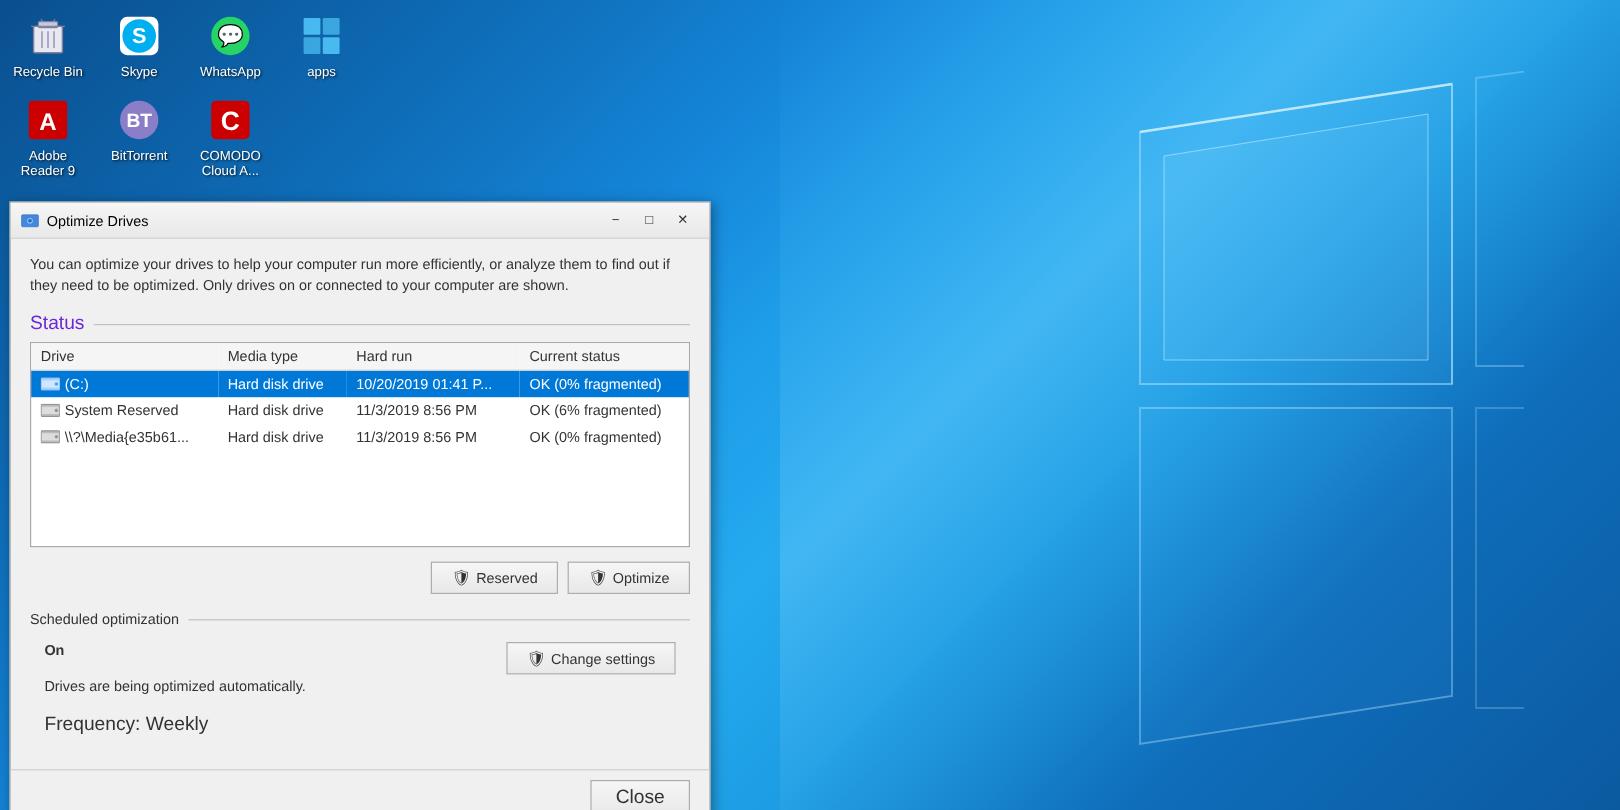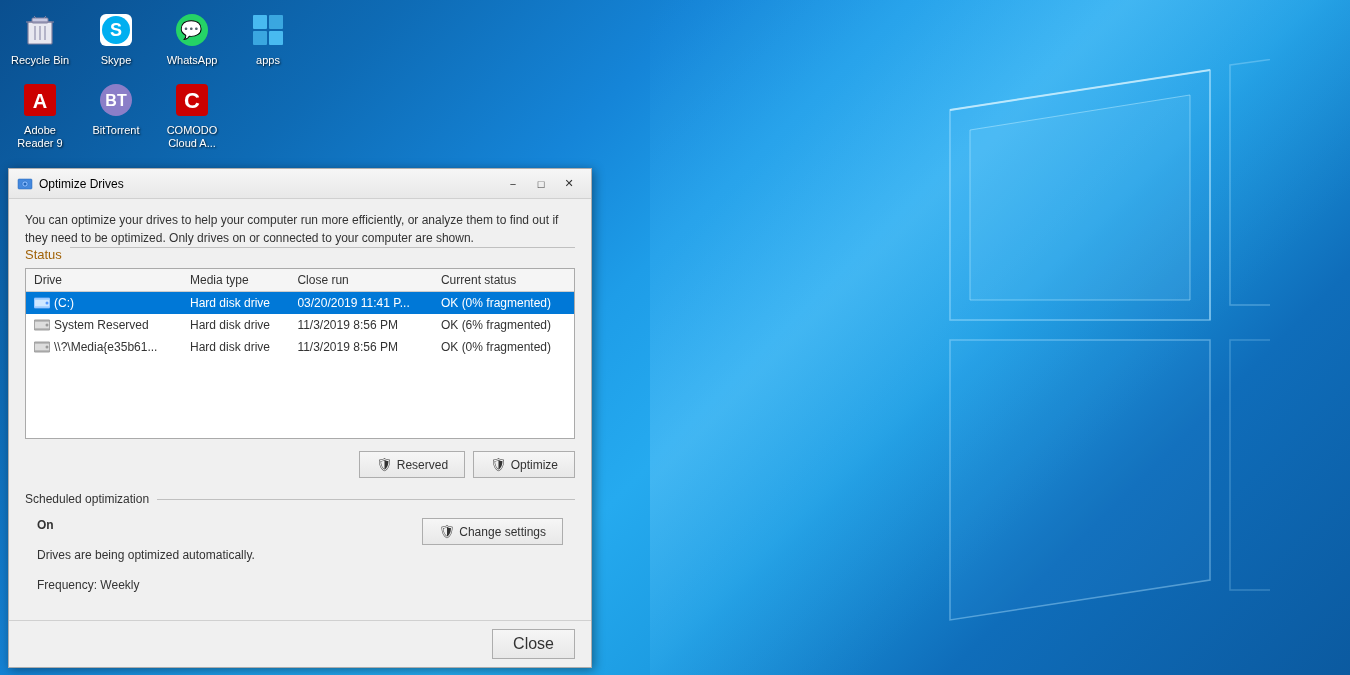--- a/index.html
+++ b/index.html
@@ -135,27 +135,29 @@
     }
 
     .dialog-body {
       padding: 12px 16px;
     }
 
     .description-text {
       font-size: 12px;
       color: #333;
       line-height: 1.5;
+      margin-bottom: 14px;
     }
 
     .section-label {
-      font-size: 13px;
-      color: #a16207;
+      font-size: 16px;
+      color: #6d28d9;
       margin-bottom: 6px;
       display: flex;
+      align-items: center;
       gap: 8px;
     }
 
     .section-label::after {
       content: '';
       flex: 1;
       height: 1px;
       background: #c0c0c0;
     }
 
@@ -262,21 +264,21 @@
       font-size: 12px;
       color: #333;
     }
 
     .auto-text {
       font-size: 12px;
       color: #333;
     }
 
     .freq-text {
-      font-size: 12px;
+      font-size: 16px;
       color: #333;
     }
 
     
     .dialog-footer {
       border-top: 1px solid #d0d0d0;
       padding: 8px 16px;
       display: flex;
       justify-content: flex-end;
       background: #f0f0f0;
@@ -435,39 +437,39 @@
       <div class="section-label">
         <span>Status</span>
       </div>
 
       <div class="drive-table-container">
         <table class="drive-table">
           <thead>
             <tr>
               <th>Drive</th>
               <th>Media type</th>
-              <th>Close run</th>
+              <th>Hard run</th>
               <th>Current status</th>
             </tr>
           </thead>
           <tbody id="drive-tbody">
 
           <tr class="selected">
                 <td>
                   <div class="drive-cell">
                     <svg width="16" height="12" viewBox="0 0 16 12">
                       <rect x="0" y="1" width="16" height="10" rx="1" fill="#aad4ff" stroke="#88bbff" stroke-width="0.8"></rect>
                       <rect x="1" y="3" width="14" height="6" rx="0.5" fill="#d0e8ff"></rect>
                       <circle cx="13" cy="6" r="1.5" fill="#5599ff"></circle>
                     </svg>
                     <span>(C:)</span>
                   </div>
                 </td>
                 <td>Hard disk drive</td>
-                <td>03/20/2019 11:41 P...</td>
+                <td>10/20/2019 01:41 P...</td>
                 <td>OK (0% fragmented)</td>
               </tr>
               <tr>
                 <td>
                   <div class="drive-cell">
                     <svg width="16" height="12" viewBox="0 0 16 12">
                       <rect x="0" y="1" width="16" height="10" rx="1" fill="#bbb" stroke="#888" stroke-width="0.8"></rect>
                       <rect x="1" y="3" width="14" height="6" rx="0.5" fill="#ddd"></rect>
                       <circle cx="13" cy="6" r="1.5" fill="#999"></circle>
                     </svg>

